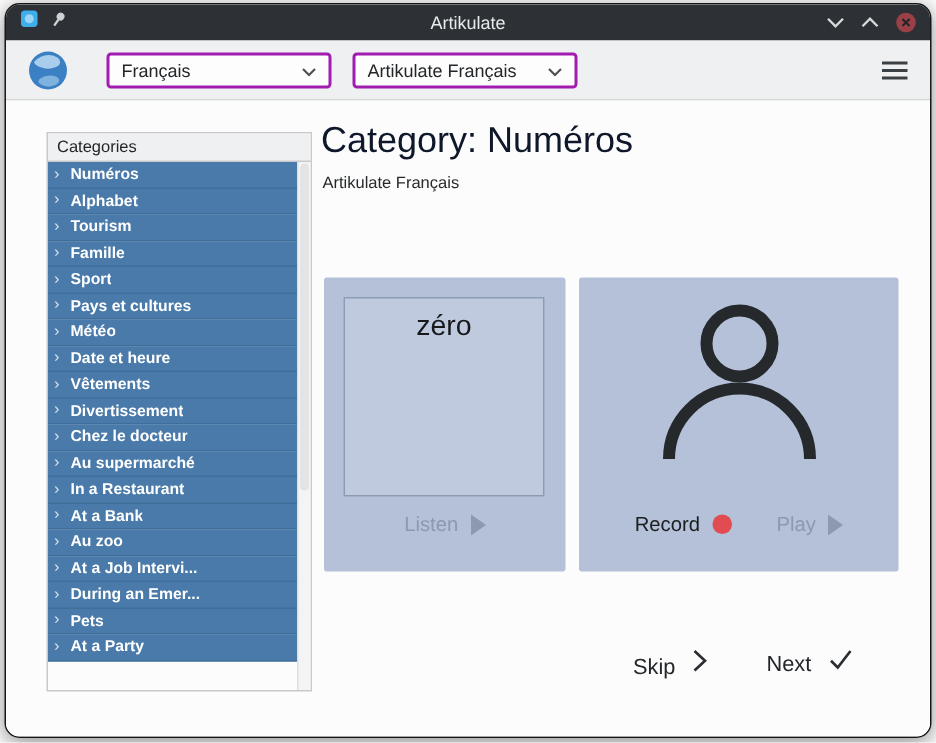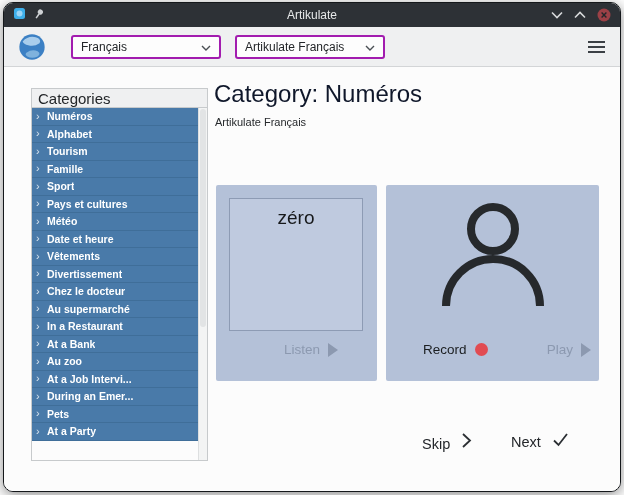--- a/index.html
+++ b/index.html
@@ -45,21 +45,21 @@
   .hamburger div { width: 17px; height: 2px; background: #3b4045; }
   
   .content { position: absolute; top: 64px; left: 0; right: 0; bottom: 0; background: #fcfcfc; }
   
   .sidebar {
     position: absolute; left: 27px; top: 21px; width: 177px; height: 373px;
     border: 1px solid #c7cacc; background: #fcfcfc;
   }
   .sidebar-header {
     height: 19px; background: #eff0f1; border-bottom: 1px solid #c7cacc;
-    font-size: 15px; color: #232629; display: flex; align-items: center; padding: 0 6px;
+    font-size: 11px; color: #232629; display: flex; align-items: center; padding: 0 6px;
   }
   .cat-list { position: absolute; top: 19px; left: 0; right: 9px; bottom: 0; overflow: hidden; }
   .cat-item {
     height: 17.5px; background: #497aa9; border-bottom: 1px solid #3f6e99;
     display: flex; align-items: center; padding: 0 4px; cursor: pointer;
   }
   .cat-chevron { color: #d9e4ee; font-size: 11px; width: 11px; line-height: 1; }
   .cat-label { color: #ffffff; font-size: 10.5px; font-weight: bold; white-space: nowrap; overflow: hidden; }
   .scrollbar {
     position: absolute; top: 19px; right: 0; bottom: 0; width: 9px;
@@ -79,21 +79,21 @@
   .phrase-text { margin-top: 8px; font-size: 19px; color: #17191b; }
   .bottom-row {
     position: absolute; left: 0; right: 0; top: 157px;
     display: flex; align-items: center; justify-content: center; gap: 9px;
   }
   .disabled-label { color: #8c99b0; font-size: 13.5px; }
   .play-tri {
     width: 0; height: 0; border-left: 10px solid #8c99b0;
     border-top: 7px solid transparent; border-bottom: 7px solid transparent;
   }
-  .btn-group { display: flex; align-items: center; gap: 8px; cursor: pointer; margin-left: 29px; }
+  .btn-group { display: flex; align-items: center; gap: 8px; cursor: pointer; }
   .record-label { color: #1b1e20; font-size: 13.5px; }
   .record-dot { width: 13px; height: 13px; border-radius: 50%; background: #e14b52; }
   .group-gap { width: 12px; }
   .person-wrap { position: absolute; left: 50%; transform: translateX(-50%); top: 17px; }
   .footer-btn {
     position: absolute; top: 365px; display: flex; align-items: flex-end; gap: 11px;
     font-size: 14.5px; color: #23262a; cursor: pointer;
   }
   .skip-btn { left: 418px; }
   .next-btn { left: 507px; }

